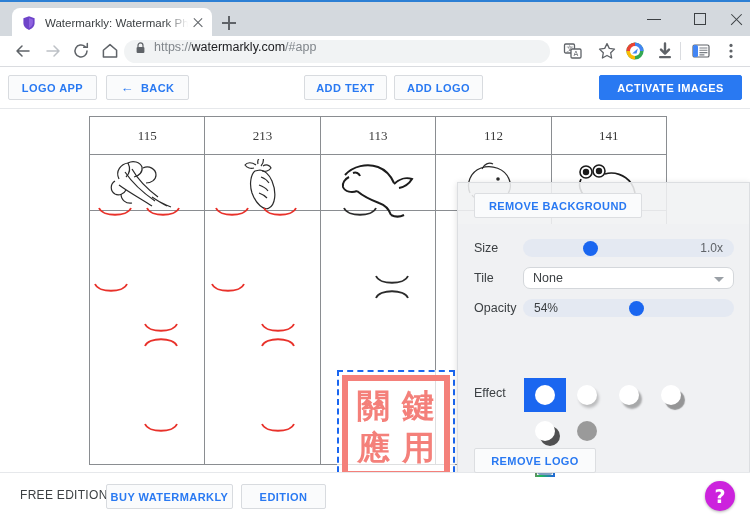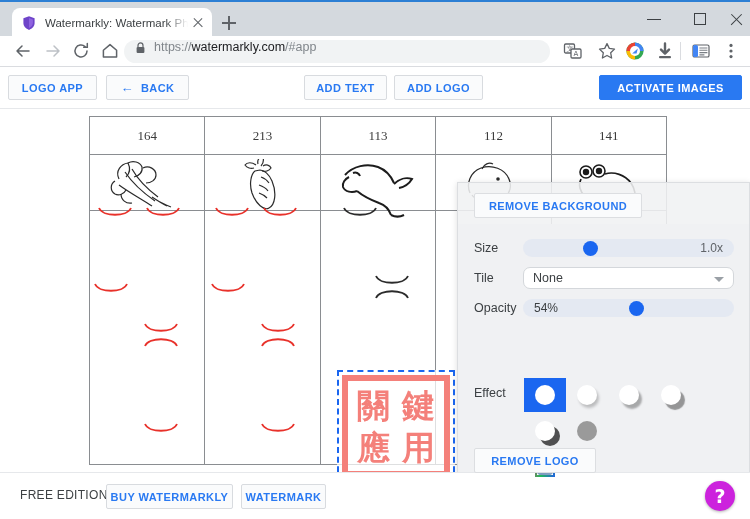--- a/index.html
+++ b/index.html
@@ -370,21 +370,21 @@
       <div class="btn b-addlogo">ADD LOGO</div>
       <div class="btn b-addtext">ADD TEXT</div>
       <div class="btn b-wm">ACTIVATE IMAGES</div>
     </div>
     <div class="appsep"></div>
 
     <div class="canvas">
       <div class="sheet">
 
         <div class="hdrrow">
-          <div class="hdrcell">164</div>
+          <div class="hdrcell">115</div>
           <div class="hdrcell">213</div>
           <div class="hdrcell">113</div>
           <div class="hdrcell">112</div>
           <div class="hdrcell">141</div>
         </div>
 
         <div class="bodyrow">
 
           <div class="bodycell">
             <div class="midline"></div>
@@ -582,18 +582,18 @@
       <div class="sw" style="left:66px;  top:267px;">
           <span class="dot grad"></span>
         </div>
 
       <div class="p-remlogo">REMOVE LOGO</div>
     </div>
 
     <div class="footbar">
       <span class="free">FREE EDITION</span>
       <div class="btn b-buy">BUY WATERMARKLY</div>
-      <div class="btn b-act">WATERMARK</div>
+      <div class="btn b-act">EDITION</div>
     </div>
   </div>
 
   <div class="help">?</div>
 </div>
 
 </body></html>

